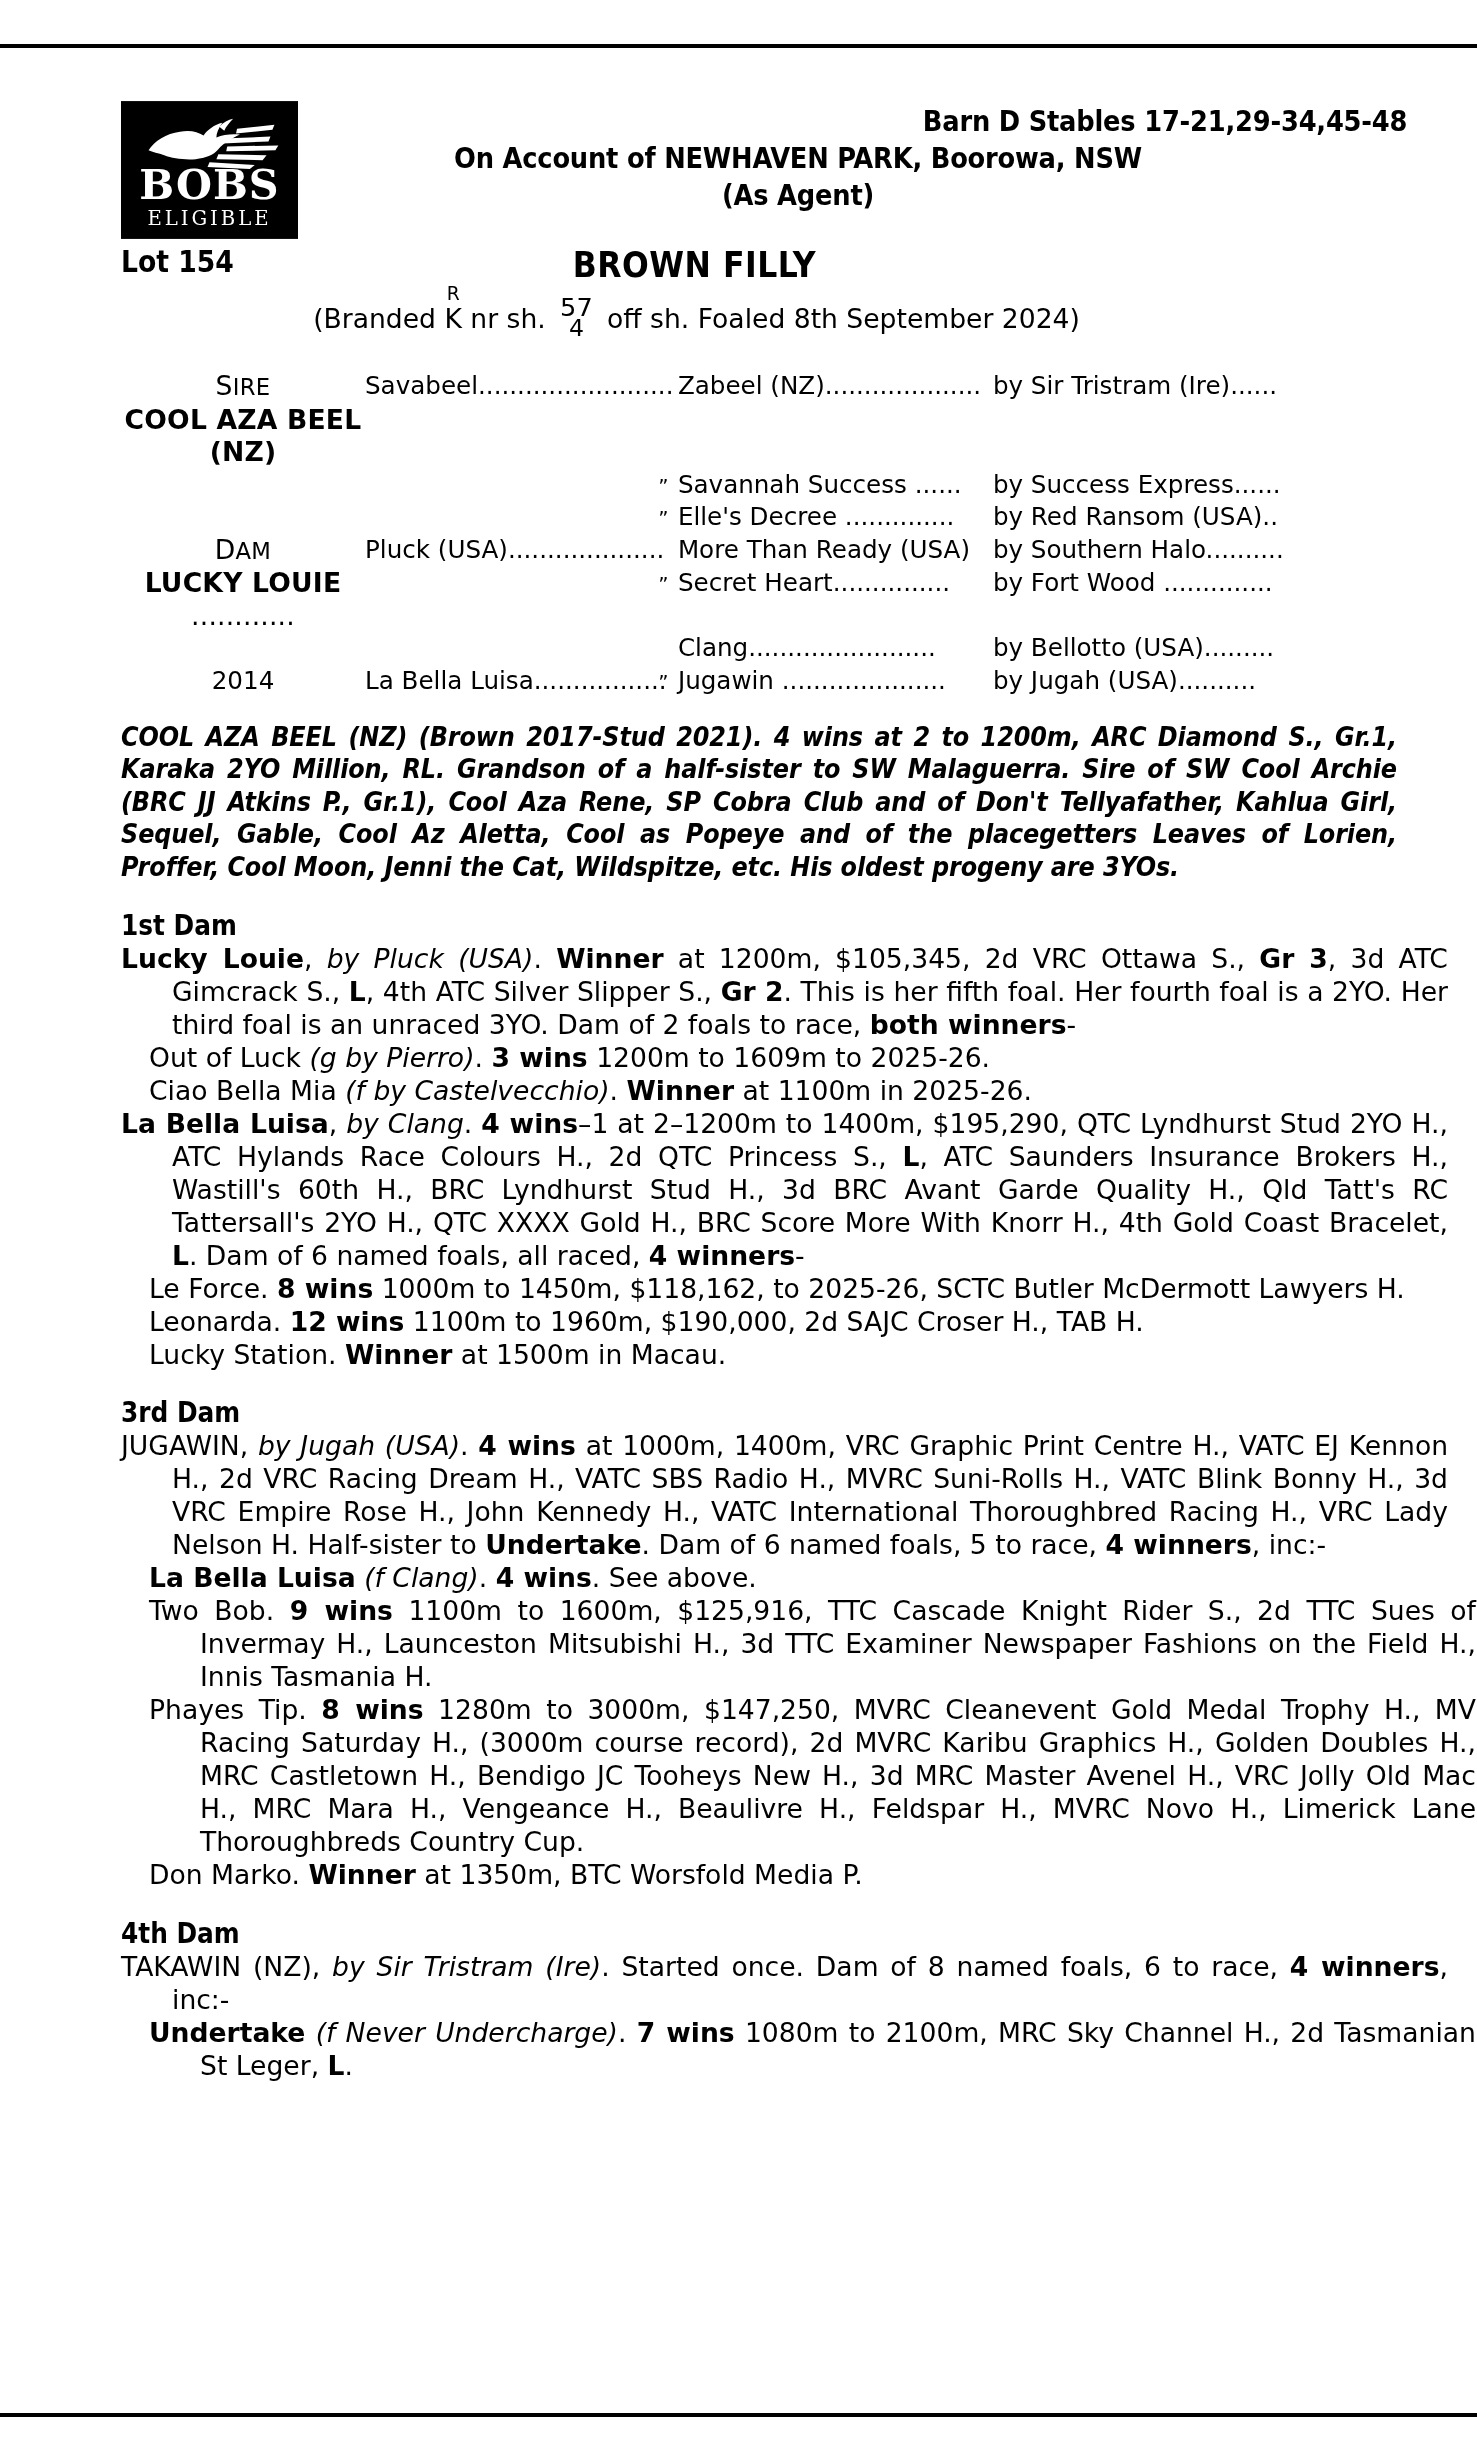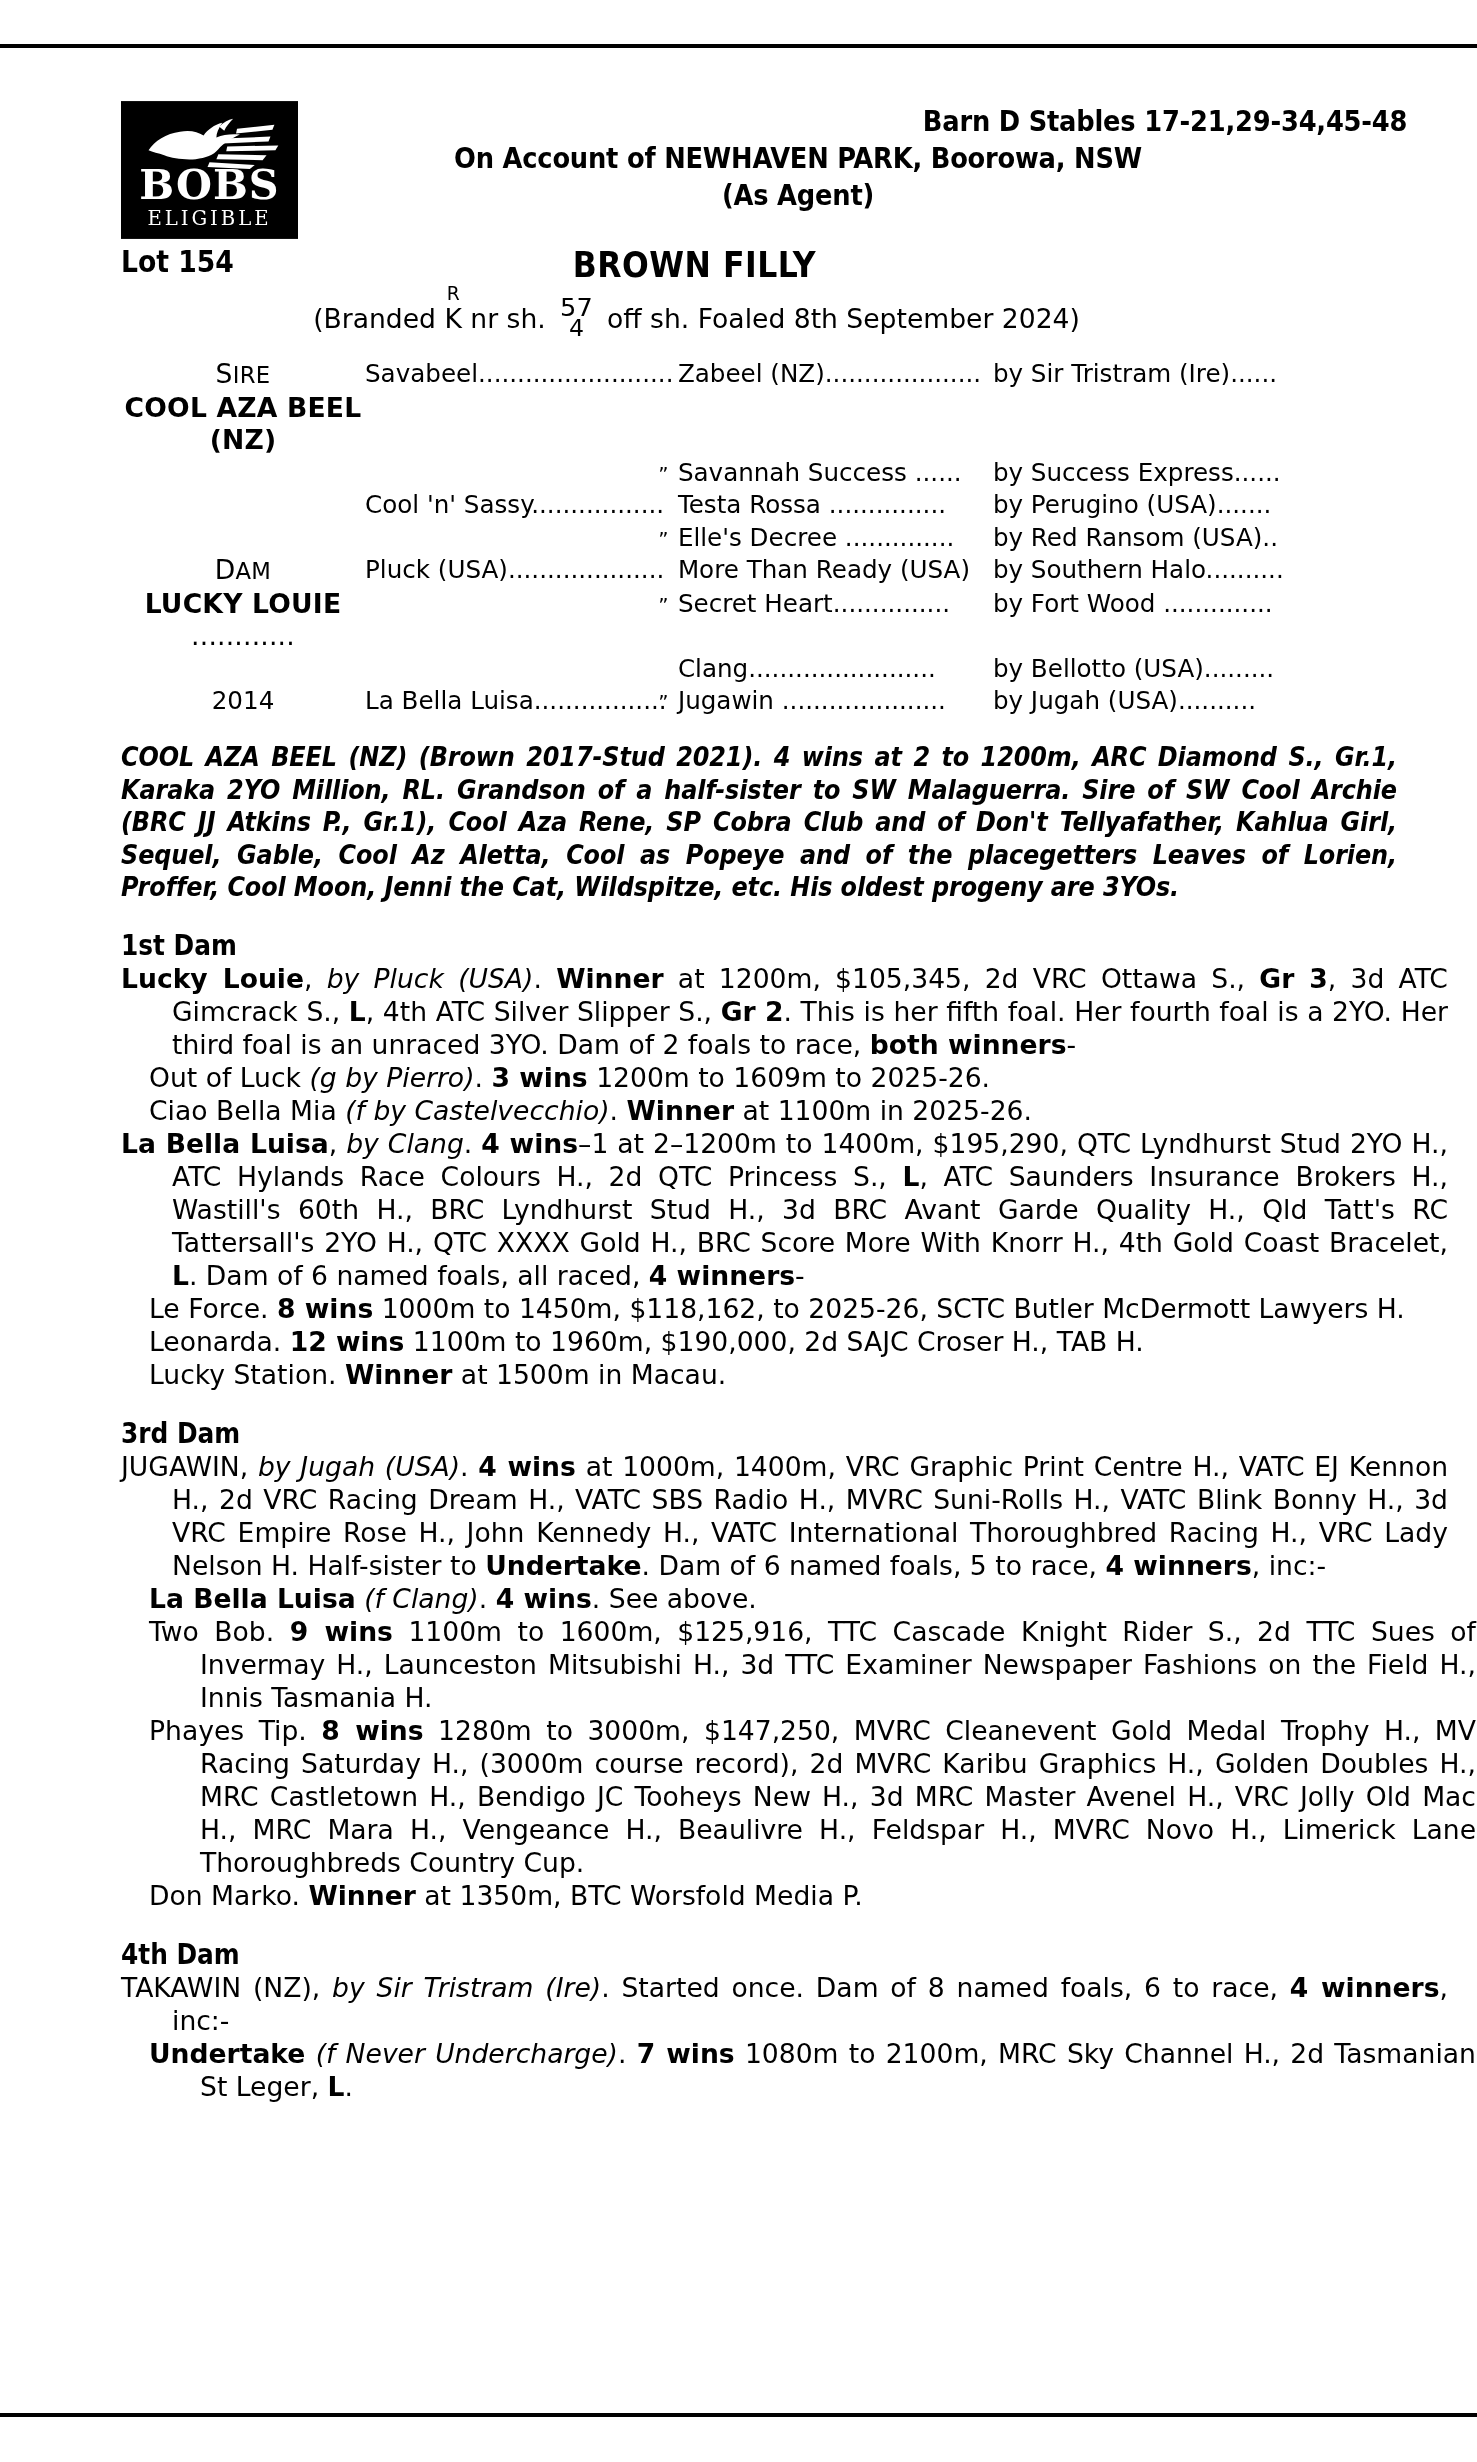--- a/index.html
+++ b/index.html
@@ -117,21 +117,21 @@
     line-height: 0.88;
     vertical-align: -0.32em;
     font-size: 25.6px;
     margin: 0 5.9px;
   }
   .frac .num { display: block; }
   .frac .den { display: block; font-size: 23.6px; }
 
   
   .ped {
-    margin-top: 19px;
+    margin-top: 31px;
     margin-left: 121px;
     width: 1281px;
     font-size: 24.6px;
     line-height: 32.5px;
   }
   .ped-row {
     display: flex;
     align-items: flex-start;
   }
   .ped-col-a {
@@ -287,32 +287,20 @@
       <div class="ped-col-a"></div>
       <div class="ped-col-b"></div>
       <div class="ped-col-c">
         <span class="ditto">”</span><span>Savannah Success</span><span class="dd"> ......</span>
       </div>
       <div class="ped-col-d">
         <span>by Success Express</span><span class="dd">......</span>
       </div>
     </div>
 
-    <div class="ped-row">
-      <div class="ped-col-a"></div>
-      <div class="ped-col-b">
-        <span>Cool 'n' Sassy</span><span class="dd">.................</span>
-      </div>
-      <div class="ped-col-c">
-        <span>Testa Rossa</span><span class="dd"> ...............</span>
-      </div>
-      <div class="ped-col-d">
-        <span>by Perugino (USA)</span><span class="dd">.......</span>
-      </div>
-    </div>
 
     <div class="ped-row">
       <div class="ped-col-a"></div>
       <div class="ped-col-b"></div>
       <div class="ped-col-c">
         <span class="ditto">”</span><span>Elle's Decree</span><span class="dd"> ..............</span>
       </div>
       <div class="ped-col-d">
         <span>by Red Ransom (USA)</span><span class="dd">..</span>
       </div>

